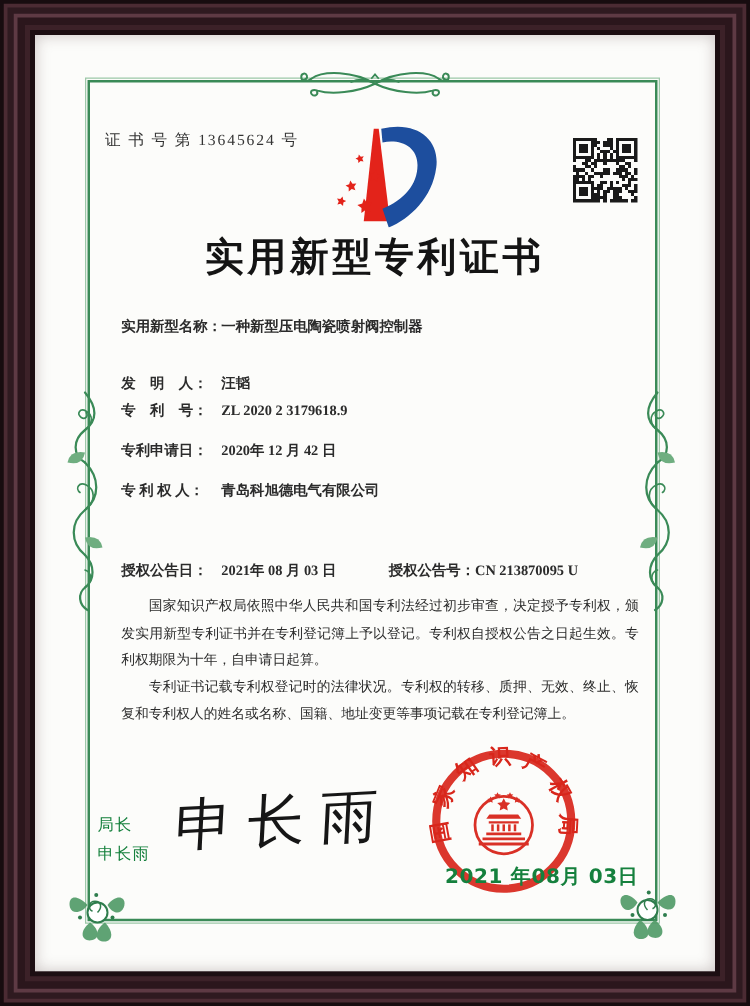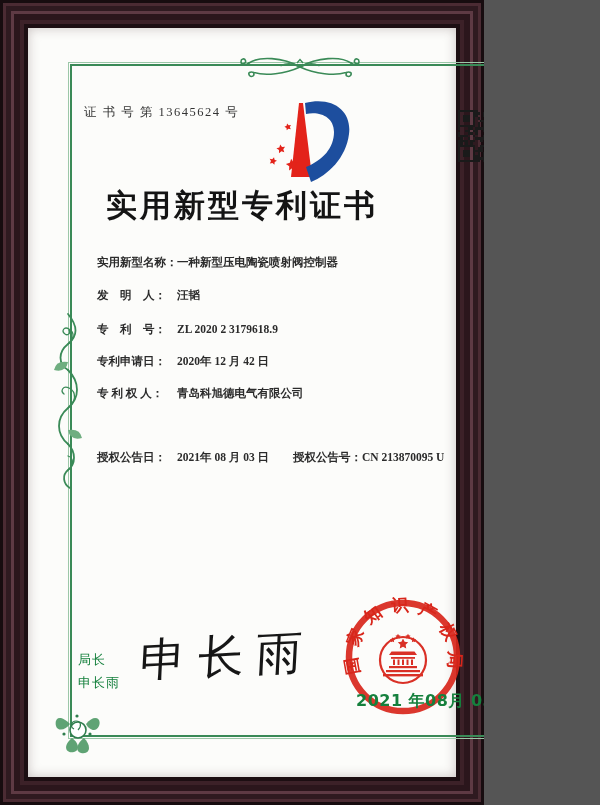--- a/index.html
+++ b/index.html
@@ -1,16 +1,16 @@
 <!DOCTYPE html>
 <html><head>
 <meta charset="utf-8">
 <style>
   html,body{margin:0;padding:0;background:#555;}
-  .page{position:relative;width:484px;height:805px;background:#2e191e;overflow:hidden;
+  .page{position:relative;width:600px;height:805px;background:#2e191e;overflow:hidden;
         font-family:"Liberation Serif",serif;}
   
   .ring{position:absolute;box-sizing:border-box;border-style:solid;pointer-events:none;}
   .r1{inset:0;border-width:4px;border-color:#170c0f;}
   .r2{inset:3px;border-width:4px;border-color:#4b2b33;}
   .r3{inset:6px;border-width:6px;border-color:#2f1a20;}
   .r4{inset:11px;border-width:4px;border-color:#5e3a44;}
   .r5{inset:14px;border-width:7px;border-color:#2b161c;}
   .r6{inset:20px;border-width:5px;border-color:#3c2128;}
   .r7{inset:24px;border-width:4px;border-color:#1c0e12;}
@@ -34,21 +34,21 @@
   .logo{position:absolute;left:226px;top:70px;width:96px;height:84px;}
   .qr{position:absolute;left:430px;top:82px;width:52px;height:52px;}
   .qr rect{fill:#1a1a1a;}
   .title{position:absolute;left:0;right:0;top:157px;margin:0;text-align:center;
          font-size:31px;font-weight:700;letter-spacing:3px;color:#141414;}
   
   .row{position:absolute;left:69px;white-space:nowrap;font-size:11.5px;font-weight:700;
        color:#2b2b2b;line-height:14px;}
   .flabel{display:inline-block;width:80px;white-space:pre;}
   .fvalue{white-space:pre;}
-  .flabel2{display:inline-block;margin-left:24px;white-space:pre;}
+  .flabel2{display:inline-block;margin-left:42px;white-space:pre;}
   
   .body-text{position:absolute;left:69px;top:447px;width:414px;font-size:11px;
              line-height:21.5px;text-align:justify;color:#2b2b2b;font-weight:500;}
   .body-text p{margin:0;text-indent:2em;}
   
   .director{position:absolute;left:50px;top:620px;font-size:13px;font-weight:400;
             color:#15803d;line-height:23px;letter-spacing:1px;}
   .signature{position:absolute;left:112px;top:598px;font-size:46px;color:#161616;
              font-family:"DejaVu Sans",sans-serif;letter-spacing:12px;white-space:nowrap;
              transform:rotate(-3deg) skewX(-6deg);}
@@ -421,36 +421,40 @@
         <rect x="17" y="20" width="1" height="1"></rect>
         <rect x="19" y="20" width="1" height="1"></rect>
         <rect x="20" y="20" width="1" height="1"></rect>
       </svg>
 
     <h1 class="title">实用新型专利证书</h1>
 
     <div class="row" style="top:227px">
       <span class="flabel">实用新型名称：</span><span class="fvalue">一种新型压电陶瓷喷射阀控制器</span>
     </div>
-    <div class="row" style="top:260px">
+    <div class="row" style="top:272px">
       <span class="flabel">发　明　人：</span><span class="fvalue">汪韬</span>
     </div>
     <div class="row" style="top:294px">
       <span class="flabel">专　利　号：</span><span class="fvalue">ZL 2020 2 3179618.9</span>
     </div>
     <div class="row" style="top:326px">
       <span class="flabel">专利申请日：</span><span class="fvalue">2020年 12 月 42 日</span>
     </div>
     <div class="row" style="top:358px">
       <span class="flabel">专 利 权 人：</span><span class="fvalue">青岛科旭德电气有限公司</span>
     </div>
     <div class="row" style="top:422px">
       <span class="flabel">授权公告日：</span><span class="fvalue">2021年 08 月 03 日</span><span class="flabel2">授权公告号：</span><span class="fvalue">CN 213870095 U</span>
     </div>
 
+    <div class="body-text">
+      <p>国家知识产权局依照中华人民共和国专利法经过初步审查，决定授予专利权，颁发实用新型专利证书并在专利登记簿上予以登记。专利权自授权公告之日起生效。专利权期限为十年，自申请日起算。</p>
+      <p>专利证书记载专利权登记时的法律状况。专利权的转移、质押、无效、终止、恢复和专利权人的姓名或名称、国籍、地址变更等事项记载在专利登记簿上。</p>
+    </div>
 
     <div class="director">
       <div>局长</div>
       <div>申长雨</div>
     </div>
 
     <div class="signature">申长雨</div>
 
     <div class="seal-box">
       <svg viewBox="0 0 120 120" width="120" height="120">

